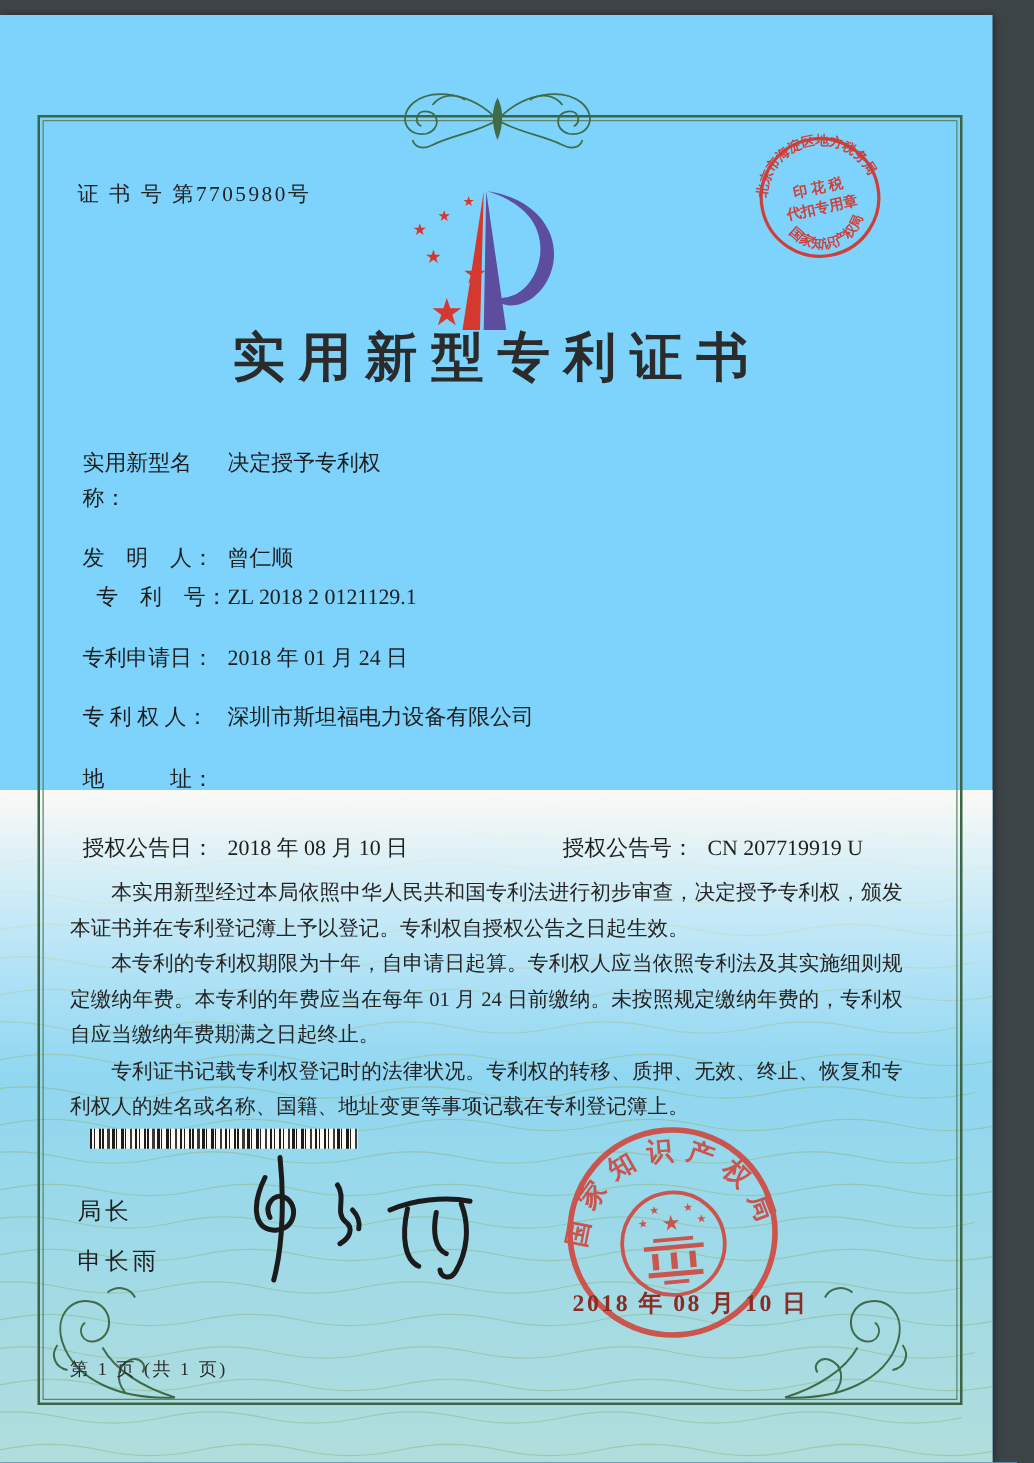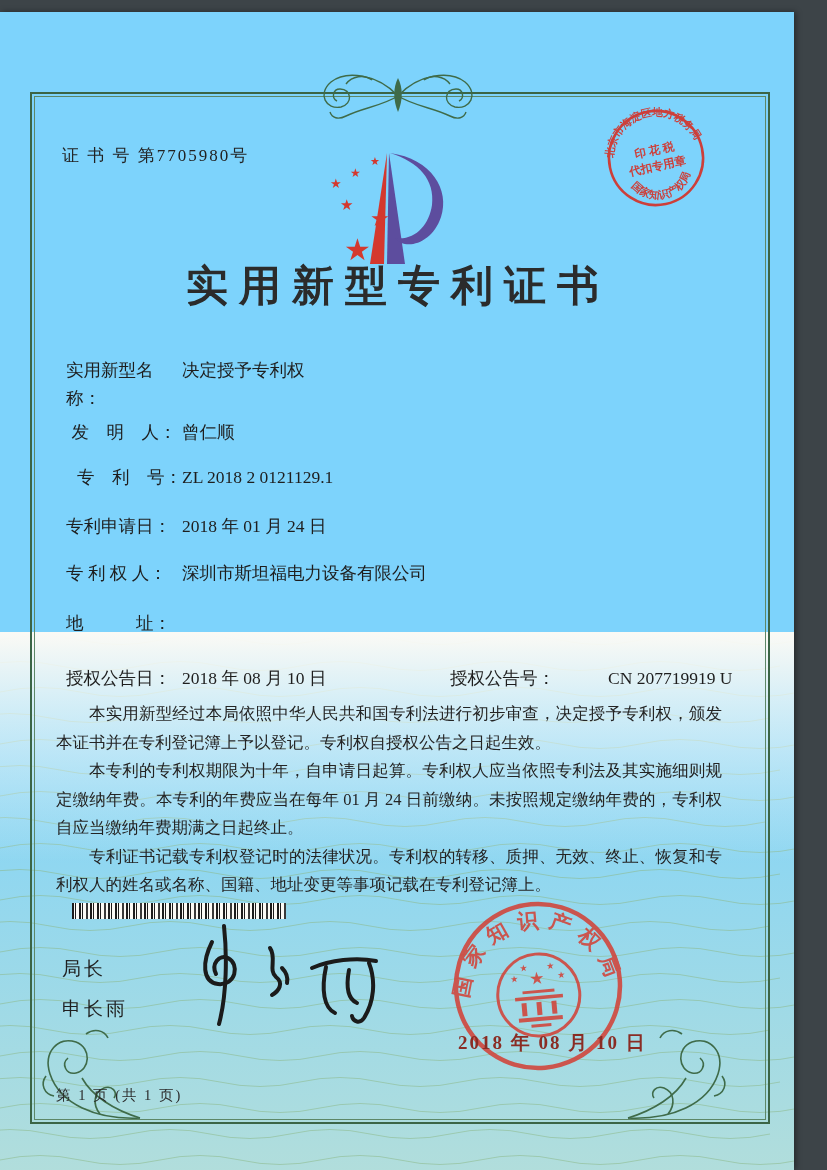--- a/index.html
+++ b/index.html
@@ -37,21 +37,21 @@
   .title{
     position:absolute;left:30px;top:246px;width:736px;text-align:center;
     font-size:42px;font-weight:700;color:#2b2b2b;letter-spacing:11px;
   }
   .field-row{
     position:absolute;left:66px;display:flex;align-items:flex-start;
     font-size:17.5px;color:#1e1e1e;line-height:28px;
   }
   .flabel{flex:0 0 116px;width:116px;}
   .fvalue{max-width:572px;}
-  .grant-right{left:450px;gap:42px;}
+  .grant-right{left:450px;}
   .body-text{
     position:absolute;left:56px;top:688px;width:666px;
     font-size:16.5px;line-height:28.5px;color:#242424;text-align:justify;
   }
   .body-text p{margin:0;text-indent:2em;}
   .barcode{
     position:absolute;left:72px;top:891px;width:214px;height:16px;
     background:repeating-linear-gradient(90deg,
       #1c1c1c 0 2px,#fbfaf5 2px 3px,#1c1c1c 3px 4px,#fbfaf5 4px 7px,
       #1c1c1c 7px 9px,#fbfaf5 9px 10px,#1c1c1c 10px 11px,#fbfaf5 11px 14px,
@@ -170,21 +170,21 @@
       <text x="52" y="64" text-anchor="middle" font-size="11.5">代扣专用章</text>
     </g>
   </svg>
 
   <div class="title">实用新型专利证书</div>
 
   <div class="field-row" style="top:344px;">
     <span class="flabel">实用新型名称：</span>
     <span class="fvalue">决定授予专利权</span>
   </div>
-  <div class="field-row" style="top:406px;text-align:center;">
+  <div class="field-row" style="top:420px;">
     <span class="flabel">发　明　人：</span>
     <span class="fvalue">曾仁顺</span>
   </div>
   <div class="field-row" style="top:451px;text-align:right;">
     <span class="flabel">专　利　号：</span>
     <span class="fvalue">ZL 2018 2 0121129.1</span>
   </div>
   <div class="field-row" style="top:500px;">
     <span class="flabel">专利申请日：</span>
     <span class="fvalue">2018 年 01 月 24 日</span>

